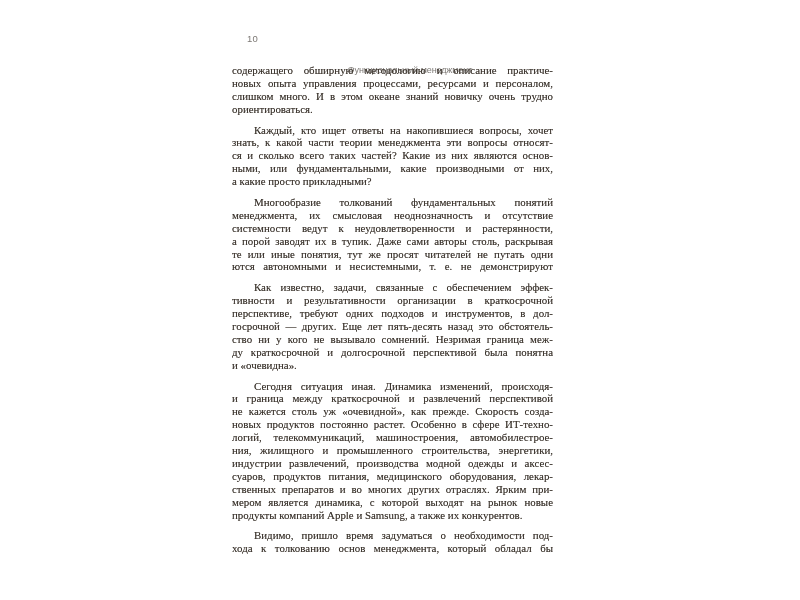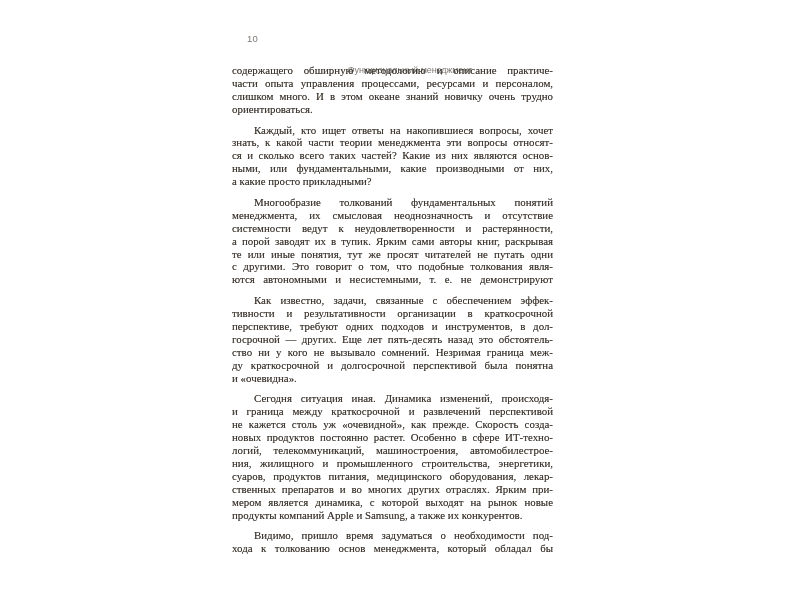--- a/index.html
+++ b/index.html
@@ -66,56 +66,56 @@
 <body>
 
 <div class="page">
   <div>
     <span class="pagenum">10</span>
     <span class="headtitle">Функциональный менеджмент</span>
   </div>
   <div class="text-block">
       <div class="para">
         <div class="line">содержащего обширную методологию и описание практиче-</div>
-        <div class="line">части опыта управления процессами, ресурсами и персоналом,</div>
+        <div class="line">новых опыта управления процессами, ресурсами и персоналом,</div>
         <div class="line">слишком много. И в этом океане знаний новичку очень трудно</div>
         <div class="line last">ориентироваться.</div>
       </div>
       <div class="para">
         <div class="line indent">Каждый, кто ищет ответы на накопившиеся вопросы, хочет</div>
         <div class="line">знать, к какой части теории менеджмента эти вопросы относят-</div>
         <div class="line">ся и сколько всего таких частей? Какие из них являются основ-</div>
         <div class="line">ными, или фундаментальными, какие производными от них,</div>
         <div class="line last">а какие просто прикладными?</div>
       </div>
       <div class="para">
         <div class="line indent">Многообразие толкований фундаментальных понятий</div>
         <div class="line">менеджмента, их смысловая неоднозначность и отсутствие</div>
         <div class="line">системности ведут к неудовлетворенности и растерянности,</div>
-        <div class="line">а порой заводят их в тупик. Ярким сами авторы книг, раскрывая</div>
+        <div class="line">а порой заводят их в тупик. Даже сами авторы столь, раскрывая</div>
         <div class="line">те или иные понятия, тут же просят читателей не путать одни</div>
-        <div class="line">с другими. Это говорит о том, что подобные толкования явля-</div>
         <div class="line">ются автономными и несистемными, т. е. не демонстрируют</div>
       </div>
       <div class="para">
         <div class="line indent">Как известно, задачи, связанные с обеспечением эффек-</div>
         <div class="line">тивности и результативности организации в краткосрочной</div>
         <div class="line">перспективе, требуют одних подходов и инструментов, в дол-</div>
         <div class="line">госрочной — других. Еще лет пять-десять назад это обстоятель-</div>
         <div class="line">ство ни у кого не вызывало сомнений. Незримая граница меж-</div>
         <div class="line">ду краткосрочной и долгосрочной перспективой была понятна</div>
         <div class="line last">и «очевидна».</div>
       </div>
       <div class="para">
         <div class="line indent">Сегодня ситуация иная. Динамика изменений, происходя-</div>
         <div class="line">и граница между краткосрочной и развлечений перспективой</div>
         <div class="line">не кажется столь уж «очевидной», как прежде. Скорость созда-</div>
         <div class="line">новых продуктов постоянно растет. Особенно в сфере ИТ-техно-</div>
         <div class="line">логий, телекоммуникаций, машиностроения, автомобилестрое-</div>
         <div class="line">ния, жилищного и промышленного строительства, энергетики,</div>
+        <div class="line">индустрии развлечений, производства модной одежды и аксес-</div>
         <div class="line">суаров, продуктов питания, медицинского оборудования, лекар-</div>
         <div class="line">ственных препаратов и во многих других отраслях. Ярким при-</div>
         <div class="line">мером является динамика, с которой выходят на рынок новые</div>
         <div class="line last">продукты компаний Apple и Samsung, а также их конкурентов.</div>
       </div>
       <div class="para">
         <div class="line indent">Видимо, пришло время задуматься о необходимости под-</div>
         <div class="line">хода к толкованию основ менеджмента, который обладал бы</div>
       </div>
     </div>

